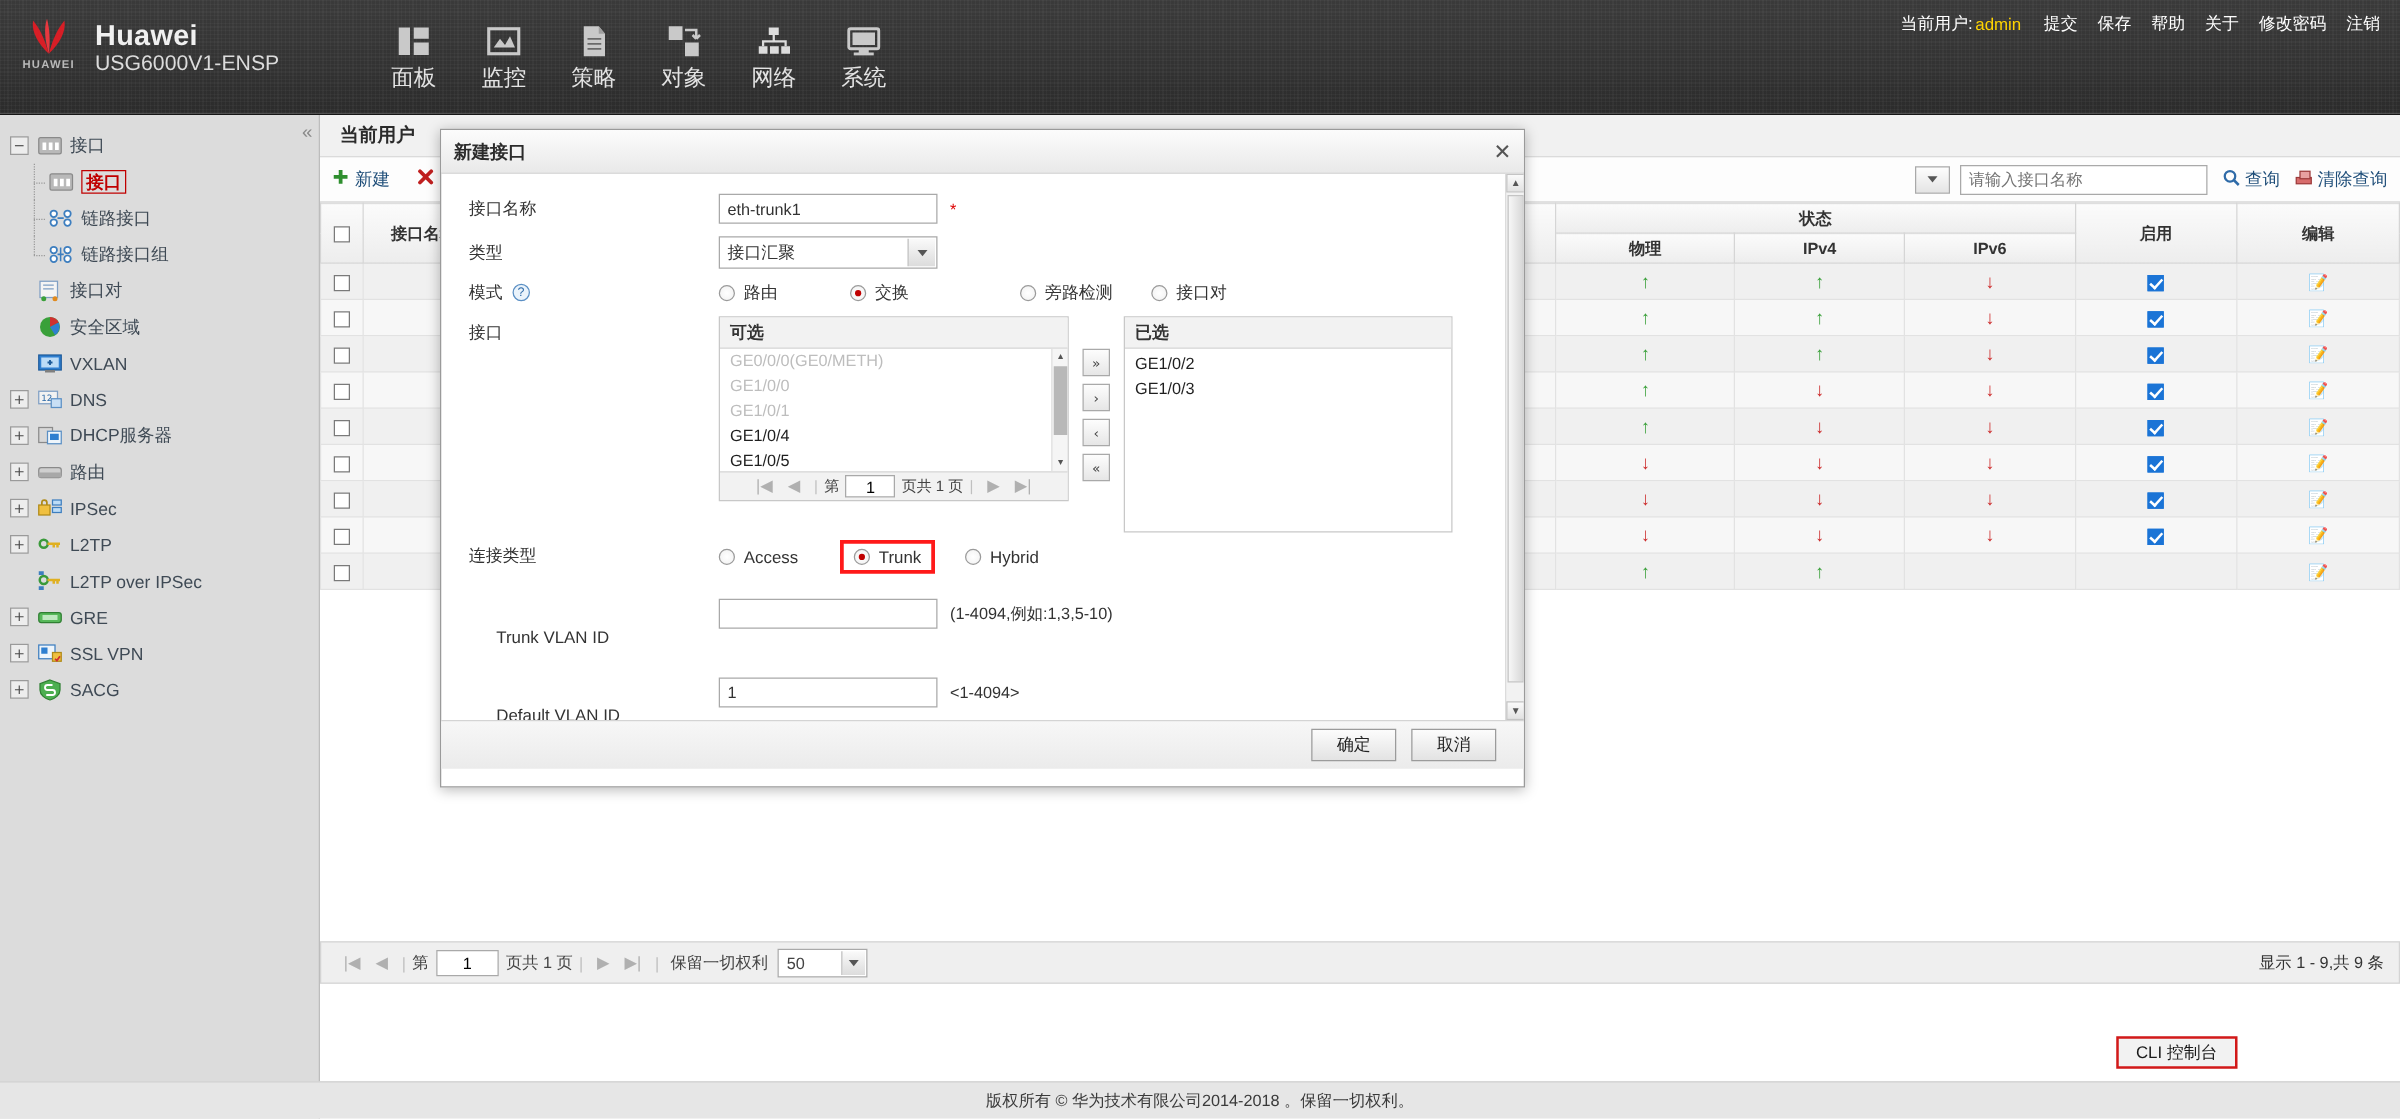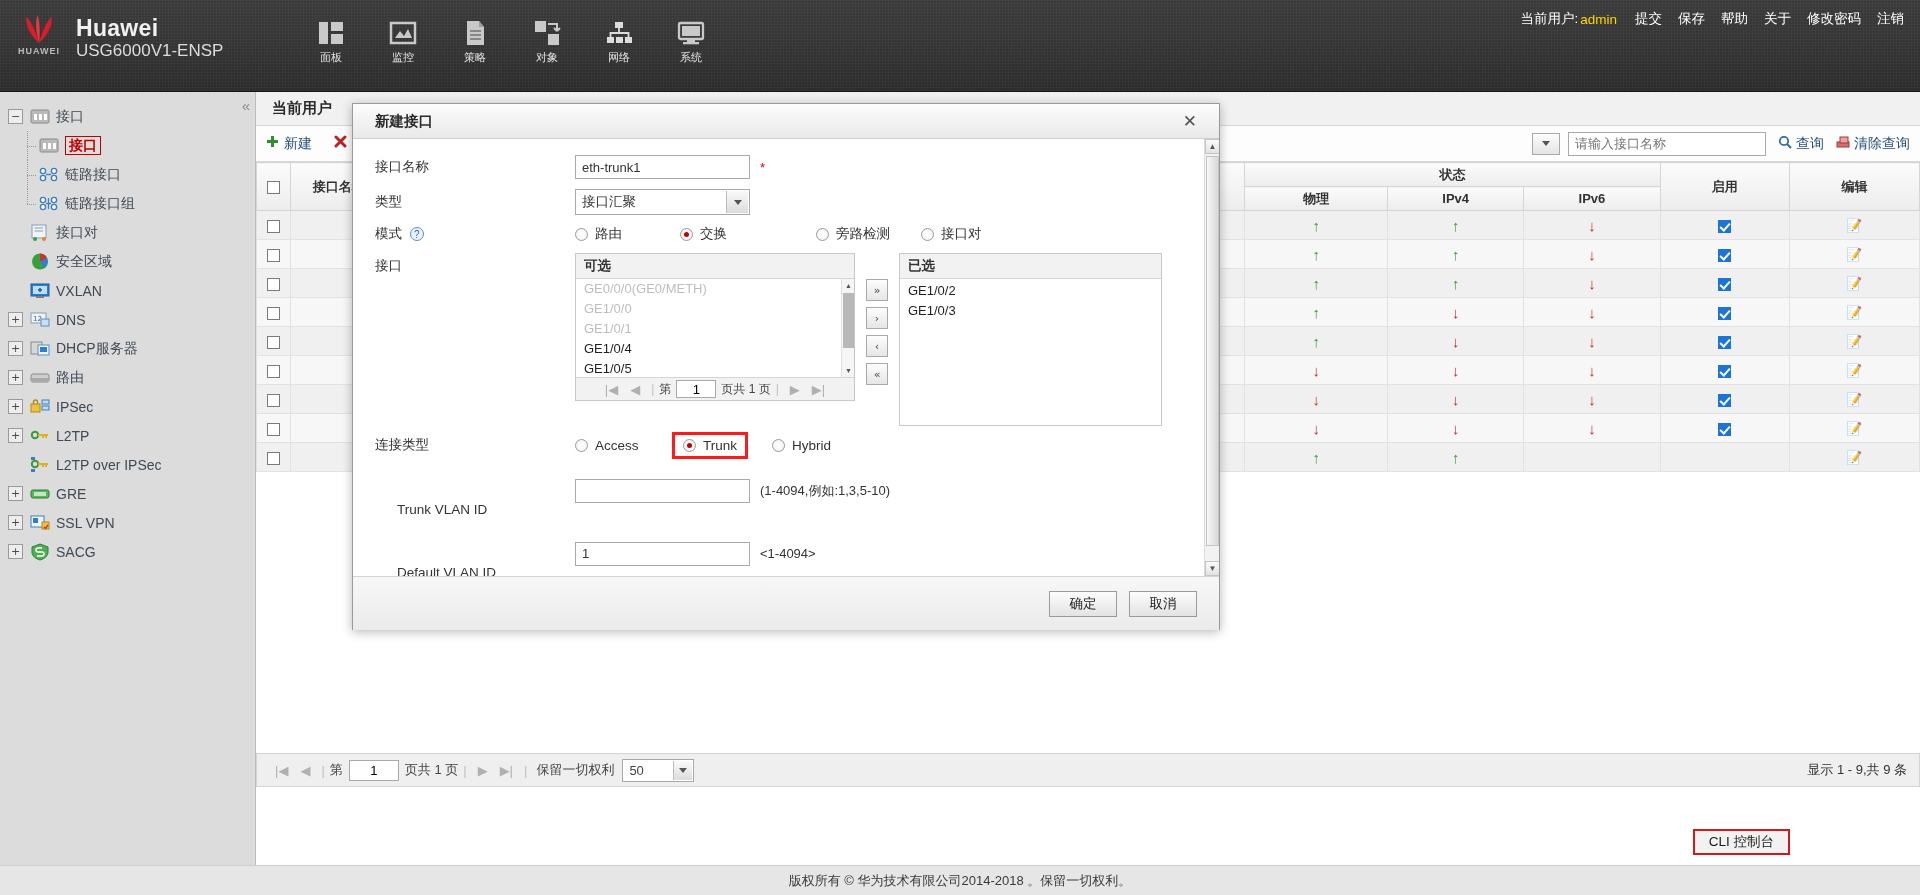--- a/index.html
+++ b/index.html
@@ -35,21 +35,21 @@
   .brand-title { color: #f0f0f0; font-size: 23px; font-weight: bold; letter-spacing: .3px; }
   .brand-sub { color: #dcdcdc; font-size: 17px; }
 
   .mainnav { position: absolute; left: 295px; top: 10px; display: flex; }
   .navitem {
     width: 72px; height: 68px; display: flex; flex-direction: column;
     align-items: center; justify-content: flex-start; cursor: pointer;
     padding-top: 8px;
   }
   .navitem .ni-icon { width: 30px; height: 30px; display:block; }
-  .navitem .ni-label { margin-top: 2px; color: #e3e3e3; font-size: 11px; }
+  .navitem .ni-label { margin-top: 2px; color: #e3e3e3; font-size: 18px; }
 
   .userbar {
     position: absolute; right: 8px; top: 10px;
     display: flex; align-items: center; color: #ffffff; font-size: 13.5px;
   }
   .userbar .ub-label { color:#ffffff; }
   .userbar .ub-user { color:#ffd400; margin-left: 2px; margin-right: 10px; }
   .userbar .ub-link { color:#ffffff; margin: 0 8px; cursor: pointer; }
 
   
@@ -176,21 +176,21 @@
   }
 
   
   .modal {
     position: absolute; left: 352px; top: 103px; width: 868px; height: 527px;
     background: #fff; border: 1px solid #9a9a9a; box-shadow: 0 2px 10px rgba(0,0,0,.28);
     z-index: 50;
   }
   .modal-head {
     height: 35px; background: linear-gradient(#fcfcfc,#e9e9e9); border-bottom: 1px solid #cfcfcf;
-    display:flex; align-items:center; padding: 0 22px; justify-content: flex-end;
+    display:flex; align-items:center; padding: 0 10px; justify-content: flex-end;
   }
   .modal-title { font-size: 14.5px; font-weight: bold; color:#2b2b2b; }
   .modal-close { margin-left: auto; font-size: 17px; color:#555; cursor:pointer; line-height:1; }
   .modal-body {
     position: relative; height: 437px; overflow: hidden; padding: 16px 28px 0 22px;
   }
   .modal-scroll {
     position:absolute; right: 0; top: 0; width: 15px; height: 437px;
     background:#f2f2f2; border-left: 1px solid #dcdcdc;
   }
@@ -283,21 +283,21 @@
     width: 66px; height: 24px; border: 1px solid #a9a9a9; background:#fff;
     display:flex; align-items:center; padding-left:6px; position:relative; font-size: 13px; margin-left: 6px;
   }
   .unit-select .dd-btn {
     position:absolute; right:1px; top:1px; bottom:1px; width:19px;
     background: linear-gradient(#fafafa,#dcdcdc); border-left:1px solid #bdbdbd;
     display:flex; align-items:center; justify-content:center;
   }
   .hint { margin-left: 10px; font-size: 13px; color:#333; }
   .modal-foot {
-    height: 54px; background: linear-gradient(#f7f7f7,#ebebeb); border-top: 1px solid #d4d4d4;
+    height: 39px; background: linear-gradient(#f7f7f7,#ebebeb); border-top: 1px solid #d4d4d4;
     display:flex; align-items:center; justify-content:flex-end; padding-right: 22px;
   }
   .mbtn {
     min-width: 68px; height: 26px; border: 1px solid #9b9b9b;
     background: linear-gradient(#fcfcfc,#e3e3e3); font-size: 13.5px; color:#222;
     display:flex; align-items:center; justify-content:center; margin-left: 12px; cursor:pointer;
   }
   .caret { width:0;height:0;border-left:4px solid transparent;border-right:4px solid transparent;border-top:5px solid #555; }
 </style>
 </head>

